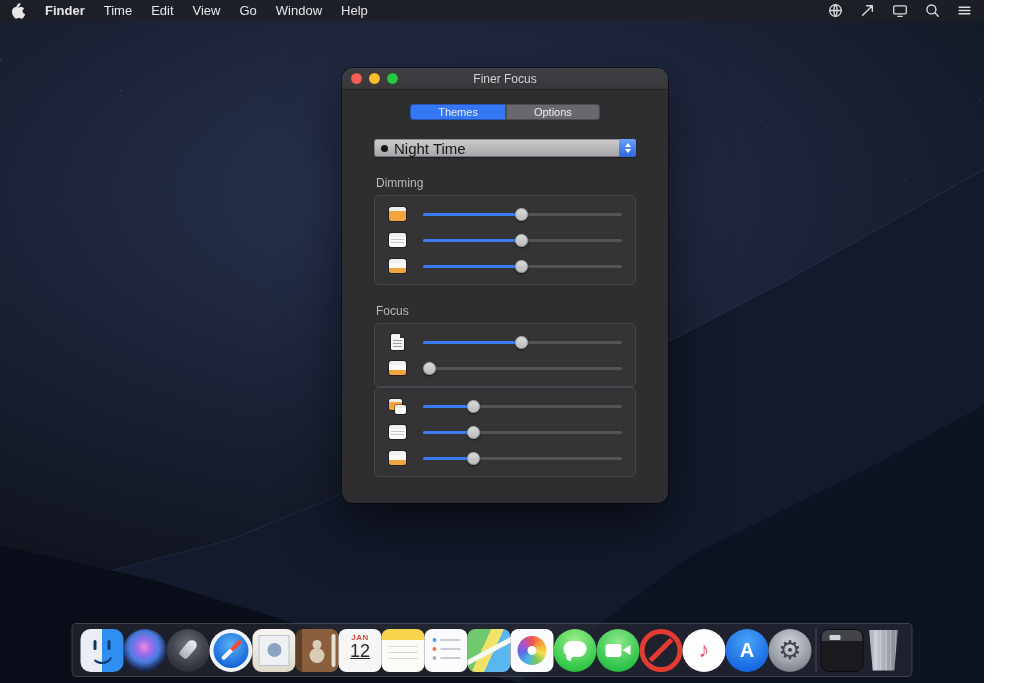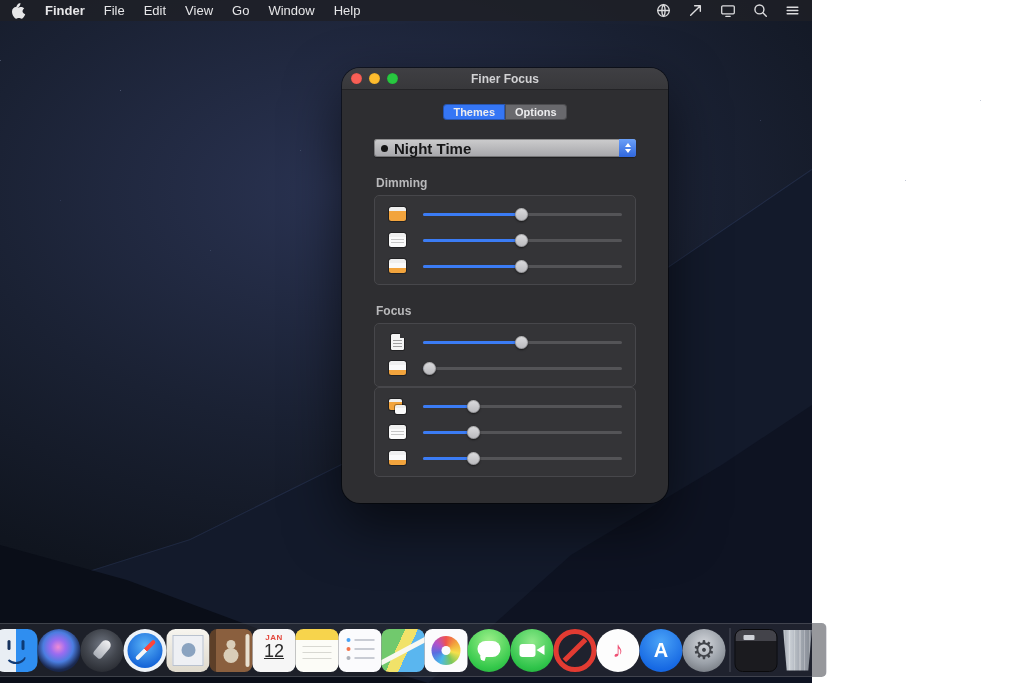--- a/index.html
+++ b/index.html
@@ -1,47 +1,47 @@
 <!DOCTYPE html>
 <html><head>
 <meta charset="utf-8">
 <style>
   * { margin:0; padding:0; box-sizing:border-box; }
   html,body { width:1024px; height:683px; overflow:hidden; font-family:"Liberation Sans","DejaVu Sans",sans-serif; }
-  .desktop { position:relative; width:812px; height:683px;
+  .desktop { position:relative; width:984px; height:683px;
     background:radial-gradient(120% 90% at 42% 28%, #2a3352 0%, #1a2133 38%, #10151f 66%, #090c14 100%); }
   .dunes { position:absolute; inset:0; width:100%; height:100%; }
   .stars { position:absolute; top:60px; left:0; width:1px; height:1px; border-radius:50%; background:#8d97b5; opacity:.55;
     box-shadow: 120px 30px #8d97b5, 300px 90px #6b7590, 540px 10px #7c87a5, 760px 60px #5d688a,
                 905px 120px #707b9c, 420px 150px #4f5a7e, 210px 190px #5b6687, 660px 210px #49547a,
                 980px 40px #7c87a5, 60px 140px #49547a; }
 
   
   .menubar { position:absolute; top:0; left:0; right:0; height:21px; background:rgba(30,32,38,.82);
     display:flex; align-items:center; justify-content:space-between; padding:0 12px; color:#e6e6e8; font-size:13px; z-index:10; }
   .mb-left { display:flex; align-items:center; gap:19px; }
   .mb-app { font-weight:700; }
   .mb-item { cursor:default; }
   .mb-right { display:flex; align-items:center; gap:17px; }
   .mb-ic { display:flex; align-items:center; }
   .mb-ic svg { display:block; }
 
   
-  .window { position:absolute; left:342px; top:68px; width:326px; height:435px; border-radius:18px; overflow:hidden;
-    background:#2e2e31; box-shadow:0 22px 55px rgba(0,0,0,.6), 0 0 0 1px rgba(0,0,0,.45); z-index:5;font-weight:bold; }
+  .window { position:absolute; left:342px; top:68px; width:326px; height:435px; border-radius:11px; overflow:hidden;
+    background:#2e2e31; box-shadow:0 22px 55px rgba(0,0,0,.6), 0 0 0 1px rgba(0,0,0,.45); z-index:5; }
   .titlebar { height:22px; background:linear-gradient(180deg,#3f3f43,#38383b); border-bottom:1px solid #232326;
     display:flex; align-items:center; position:relative; }
   .lights { position:absolute; left:9px; top:0; bottom:0; display:flex; align-items:center; gap:7px; }
   .light { width:11px; height:11px; border-radius:50%; box-shadow:inset 0 0 1px rgba(0,0,0,.4); }
   .light.red { background:#f95f56; } .light.yellow { background:#febc2e; } .light.green { background:#28c840; }
   .win-title { flex:1; text-align:center; font-size:12px; color:#d2d2d4; }
   .content { padding:14px 32px 0; }
 
   .tabs { display:flex; justify-content:center; }
-  .tab { font-size:11px; padding:2px 10px; color:#ededee; background:#69696d; box-shadow:inset 0 0 0 1px rgba(0,0,0,.28); }
+  .tab { font-size:11px; padding:2px 28px; color:#ededee; background:#69696d; box-shadow:inset 0 0 0 1px rgba(0,0,0,.28); }
   .tab.selected { background:#3576f5; }
   .tab:first-child { border-radius:4px 0 0 4px; }
   .tab:last-child { border-radius:0 4px 4px 0; }
 
   .popup { margin-top:19px; height:18px; background:linear-gradient(180deg,#cdcdce,#a5a5a9); border-radius:3px;
     display:flex; align-items:center; position:relative; padding-left:7px;
     box-shadow:inset 0 0 0 1px rgba(0,0,0,.3), 0 1px 1px rgba(0,0,0,.35); }
   .bullet { width:7px; height:7px; border-radius:50%; background:#141414; margin-right:6px; flex:0 0 auto; }
   .popup-label { font-size:15px; color:#161617; }
   .popup-cap { position:absolute; right:0; top:0; bottom:0; width:17px; border-radius:0 3px 3px 0;
@@ -159,21 +159,21 @@
 
   <div class="menubar">
     <div class="mb-left">
       <span class="mb-ic">
         <svg width="14" height="16" viewBox="0 0 14 16">
           <path d="M7.2 3.4c.8-.9 1.4-2.1 1.2-3.4-1.1.1-2.3.8-3 1.7-.7.8-1.3 2-1.1 3.2 1.1.1 2.2-.6 2.9-1.5z" fill="#e6e6e8"></path>
           <path d="M10.5 8.6c0-2 1.6-3 1.7-3.1-.9-1.4-2.4-1.6-2.9-1.6-1.2-.1-2.4.7-3 .7-.6 0-1.6-.7-2.6-.7C2.3 3.9 0 5.4 0 8.4c0 1.9.7 3.9 1.6 5.2.8 1.1 1.5 2.1 2.6 2.1 1 0 1.4-.7 2.7-.7 1.2 0 1.6.7 2.7.7 1.1 0 1.8-1 2.5-2.1.8-1.2 1.1-2.4 1.1-2.4s-2.7-1-2.7-2.6z" fill="#e6e6e8"></path>
         </svg>
       </span>
       <span class="mb-app">Finder</span>
-      <span class="mb-item">File</span>
+      <span class="mb-item">Time</span>
       <span class="mb-item">Edit</span>
       <span class="mb-item">View</span>
       <span class="mb-item">Go</span>
       <span class="mb-item">Window</span>
       <span class="mb-item">Help</span>
     </div>
     <div class="mb-right">
       <span class="mb-ic">
         <svg width="15" height="15" viewBox="0 0 14 14" fill="none" stroke="#dcdcde" stroke-width="1.2" stroke-linecap="round">
           <circle cx="7" cy="7" r="5.4"></circle>

